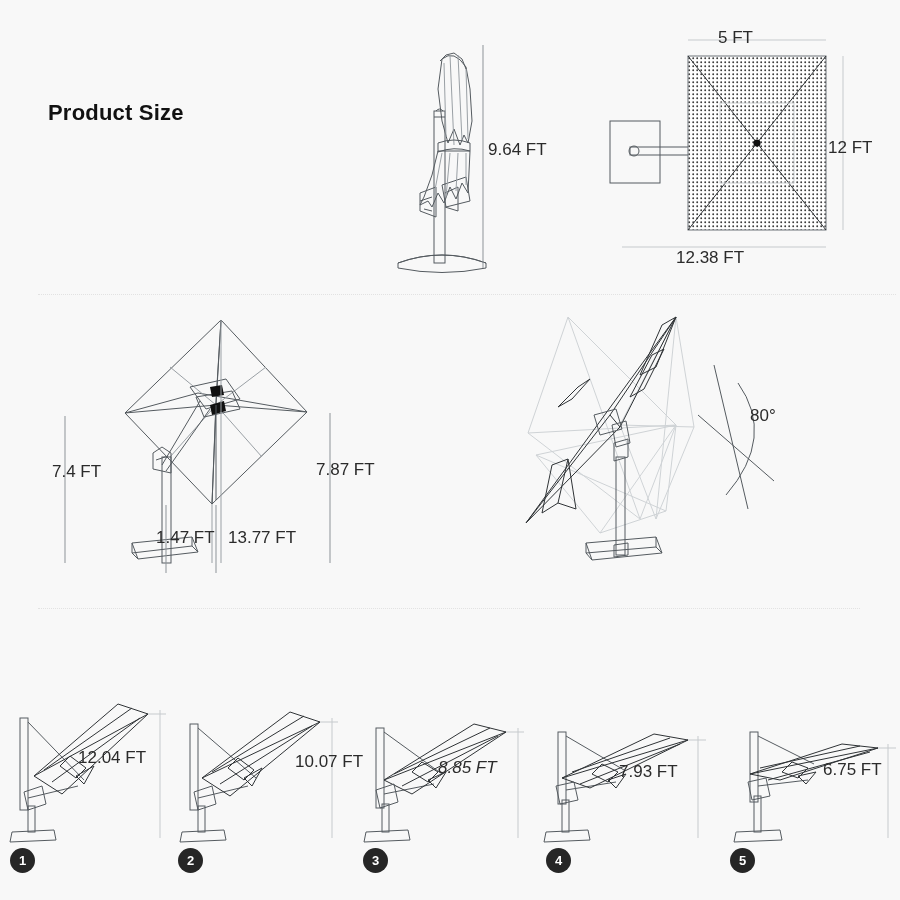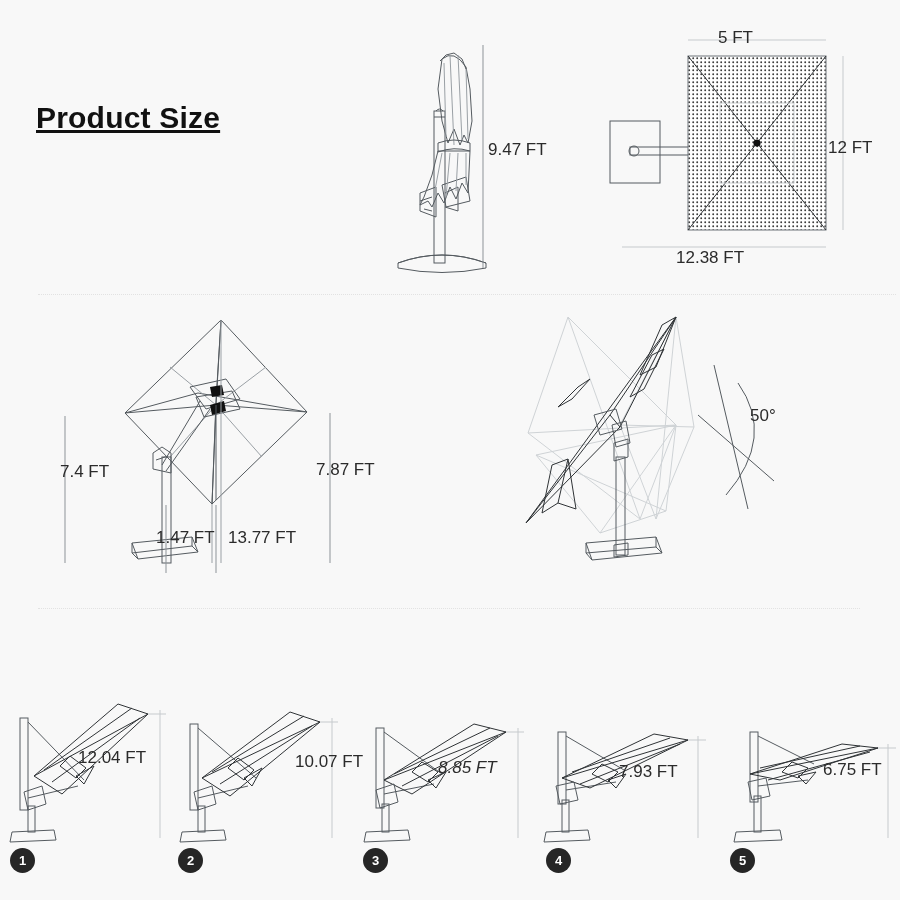--- a/index.html
+++ b/index.html
@@ -10,29 +10,28 @@
   #page {
     position: relative;
     width: 900px;
     height: 900px;
     background: #f8f8f8;
     font-family: "Liberation Sans", sans-serif;
     overflow: hidden;
   }
   .title {
     position: absolute;
-    left: 36px;
+    left: 48px;
     top: 98px;
     width: 300px;
-    font-size: 30px;
+    font-size: 22px;
     font-weight: bold;
     color: #111111;
     line-height: 1.35;
     letter-spacing: 0.2px;
-    text-decoration: underline;
   }
   .dim-label {
     position: absolute;
     font-size: 17px;
     color: #2b2b2b;
     white-space: nowrap;
     font-family: "Liberation Sans", sans-serif;
   }
   .divider {
     position: absolute;
@@ -98,21 +97,21 @@
     <path class="ln" d="M58 118 Q74 112 90 118 L90 126 Q74 121 58 127 Z" fill="#f4f4f4"></path>
 
     <path class="ln" d="M58 126 L52 150 L44 172 L40 180 L48 176 L52 182 L58 168 L64 178 L70 162 L76 174 L82 158 L88 168 L90 126 Z" fill="#fdfdfd"></path>
     <path class="ln-l" d="M62 128 L54 170"></path>
     <path class="ln-l" d="M70 128 L66 172"></path>
     <path class="ln-l" d="M78 128 L76 166"></path>
     <path class="ln-l" d="M86 128 L86 160"></path>
 
     <path class="dimln" d="M103 20 L103 243"></path>
   </svg>
-  <div class="dim-label" style="left:488px; top:140px;">9.47 FT</div>
+  <div class="dim-label" style="left:488px; top:140px;">9.64 FT</div>
 
   <svg width="290" height="260" style="left:600px; top:25px;">
     <defs>
       <pattern id="dots" width="4" height="4" patternUnits="userSpaceOnUse">
         <rect width="4" height="4" fill="#ffffff"></rect>
         <circle cx="1.2" cy="1.2" r="0.95" fill="#3a3a3a"></circle>
       </pattern>
     </defs>
 
     <rect class="ln" x="10" y="96" width="50" height="62" fill="#f2f2f2"></rect>
@@ -172,21 +171,21 @@
     <path class="ln" d="M92 238 L152 232 L158 247 L98 254 Z" fill="#f7f7f7"></path>
     <path class="ln" d="M92 238 L92 248 L98 254"></path>
     <path class="ln" d="M152 232 L152 241 L158 247"></path>
     <path class="ln" d="M92 248 L152 241"></path>
 
     <path class="dimln" d="M25 111 L25 258"></path>
     <path class="dimln" d="M290 108 L290 258"></path>
     <path class="dimln" d="M126 200 L126 268"></path>
     <path class="dimln" d="M176 200 L176 268"></path>
   </svg>
-  <div class="dim-label" style="left:60px; top:462px;">7.4 FT</div>
+  <div class="dim-label" style="left:52px; top:462px;">7.4 FT</div>
   <div class="dim-label" style="left:316px; top:460px;">7.87 FT</div>
   <div class="dim-label" style="left:156px; top:528px;">1.47 FT</div>
   <div class="dim-label" style="left:228px; top:528px;">13.77 FT</div>
 
   <svg width="400" height="270" style="left:480px; top:305px;">
 
     <g class="ln-g">
       <path d="M88 12 L196 120 L160 214 L48 128 Z" fill="none"></path>
       <path d="M88 12 L160 214"></path>
       <path d="M48 128 L196 120"></path>
@@ -218,21 +217,21 @@
     <path class="ln" d="M106 238 L176 232 L182 248 L112 255 Z" fill="#f7f7f7"></path>
     <path class="ln" d="M106 238 L106 248 L112 255"></path>
     <path class="ln" d="M176 232 L176 242 L182 248"></path>
     <path class="ln" d="M106 248 L176 242"></path>
     <path class="ln" d="M134 240 L148 238 L148 250 L134 252 Z" fill="#eeeeee"></path>
 
     <path class="ln" d="M234 60 L268 204"></path>
     <path class="ln" d="M218 110 L294 176"></path>
     <path class="ln" d="M258 78 Q296 132 246 190"></path>
   </svg>
-  <div class="dim-label" style="left:750px; top:406px;">50°</div>
+  <div class="dim-label" style="left:750px; top:406px;">80°</div>
 
   <svg width="170" height="160" style="left:8px; top:690px;">
     <rect class="ln" x="12" y="28" width="8" height="92" fill="#fdfdfd"></rect>
     <path class="ln" d="M20 32 L76 90"></path>
     <path class="ln" d="M20 108 L70 96"></path>
     <path class="ln-d" d="M26 86 L110 14 L140 24 L54 104 Z" fill="#f0f0f0"></path>
     <path class="ln-d" d="M26 86 L140 24"></path>
     <path class="ln-d" d="M36 80 L124 18"></path>
     <path class="ln-d" d="M44 92 L132 28"></path>
     <path class="ln-d" d="M62 66 L78 78 L68 88 L52 76 Z" fill="#3a3e41"></path>

